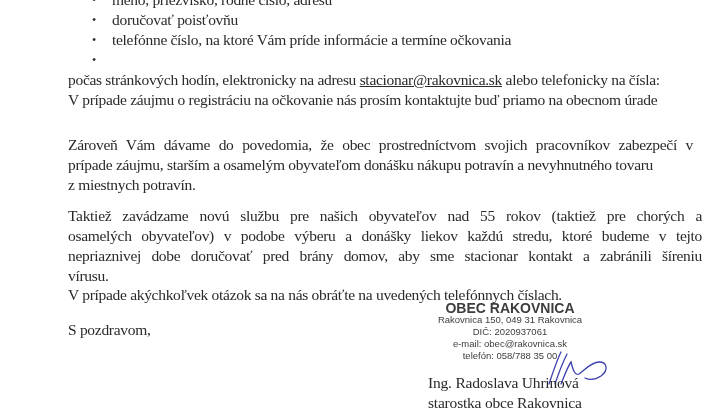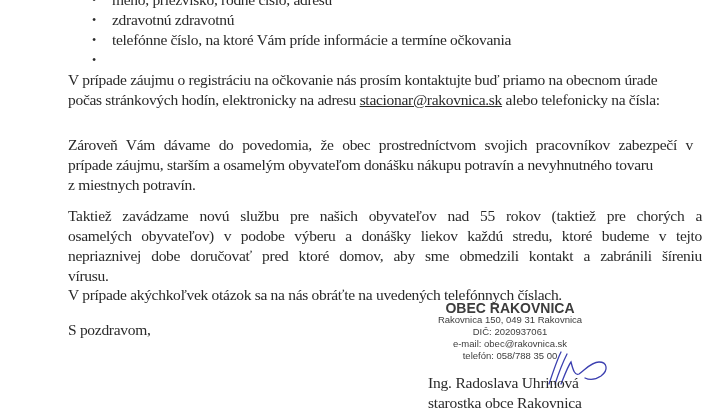--- a/index.html
+++ b/index.html
@@ -41,40 +41,40 @@
       font-size: 15.5px; line-height: 20px; letter-spacing: -0.2px;
     }
   </style>
 </head>
 <body>
 
 <div class="page">
 
   <ul class="bullets">
     <li><span class="dot">•</span><span>meno, priezvisko, rodné číslo, adresu</span></li>
-    <li><span class="dot">•</span><span>zdravotnú zdravotnú</span></li>
+    <li><span class="dot">•</span><span>doručovať poisťovňu</span></li>
     <li><span class="dot">•</span><span>telefónne číslo, na ktoré Vám príde informácie a termíne očkovania</span></li>
     <li><span class="dot">•</span></li>
   </ul>
 
   <p class="para" style="top:70px;">
+    <span class="line"><span>počas stránkových hodín, elektronicky na adresu </span><a class="link">stacionar@rakovnica.sk</a><span> alebo telefonicky na čísla:</span></span>
     <span class="line">V prípade záujmu o registráciu na očkovanie nás prosím kontaktujte buď priamo na obecnom úrade</span>
-    <span class="line"><span>počas stránkových hodín, elektronicky na adresu </span><a class="link">stacionar@rakovnica.sk</a><span> alebo telefonicky na čísla:</span></span>
   </p>
 
   <p class="para justify" style="top:135px; width:625px;">
     <span class="line">Zároveň Vám dávame do povedomia, že obec prostredníctvom svojich pracovníkov zabezpečí v</span>
     <span class="line" style="text-align-last:left;">prípade záujmu, starším a osamelým obyvateľom donášku nákupu potravín a nevyhnutného tovaru</span>
     <span class="line last">z miestnych potravín.</span>
   </p>
 
   <p class="para justify" style="top:206px; width:634px;">
     <span class="line">Taktiež zavádzame novú službu pre našich obyvateľov nad 55 rokov (taktiež pre chorých a</span>
     <span class="line">osamelých obyvateľov) v podobe výberu a donášky liekov každú stredu, ktoré budeme v tejto</span>
-    <span class="line">nepriaznivej dobe doručovať pred ktoré domov, aby sme obmedzili kontakt a zabránili šíreniu</span>
+    <span class="line">nepriaznivej dobe doručovať pred brány domov, aby sme stacionar kontakt a zabránili šíreniu</span>
     <span class="line last">vírusu.</span>
   </p>
 
   <p class="para" style="top:285px;">
     <span class="line">V prípade akýchkoľvek otázok sa na nás obráťte na uvedených telefónnych číslach.</span>
   </p>
 
   <p class="para" style="top:320px;">
     <span class="line">S pozdravom,</span>
   </p>

